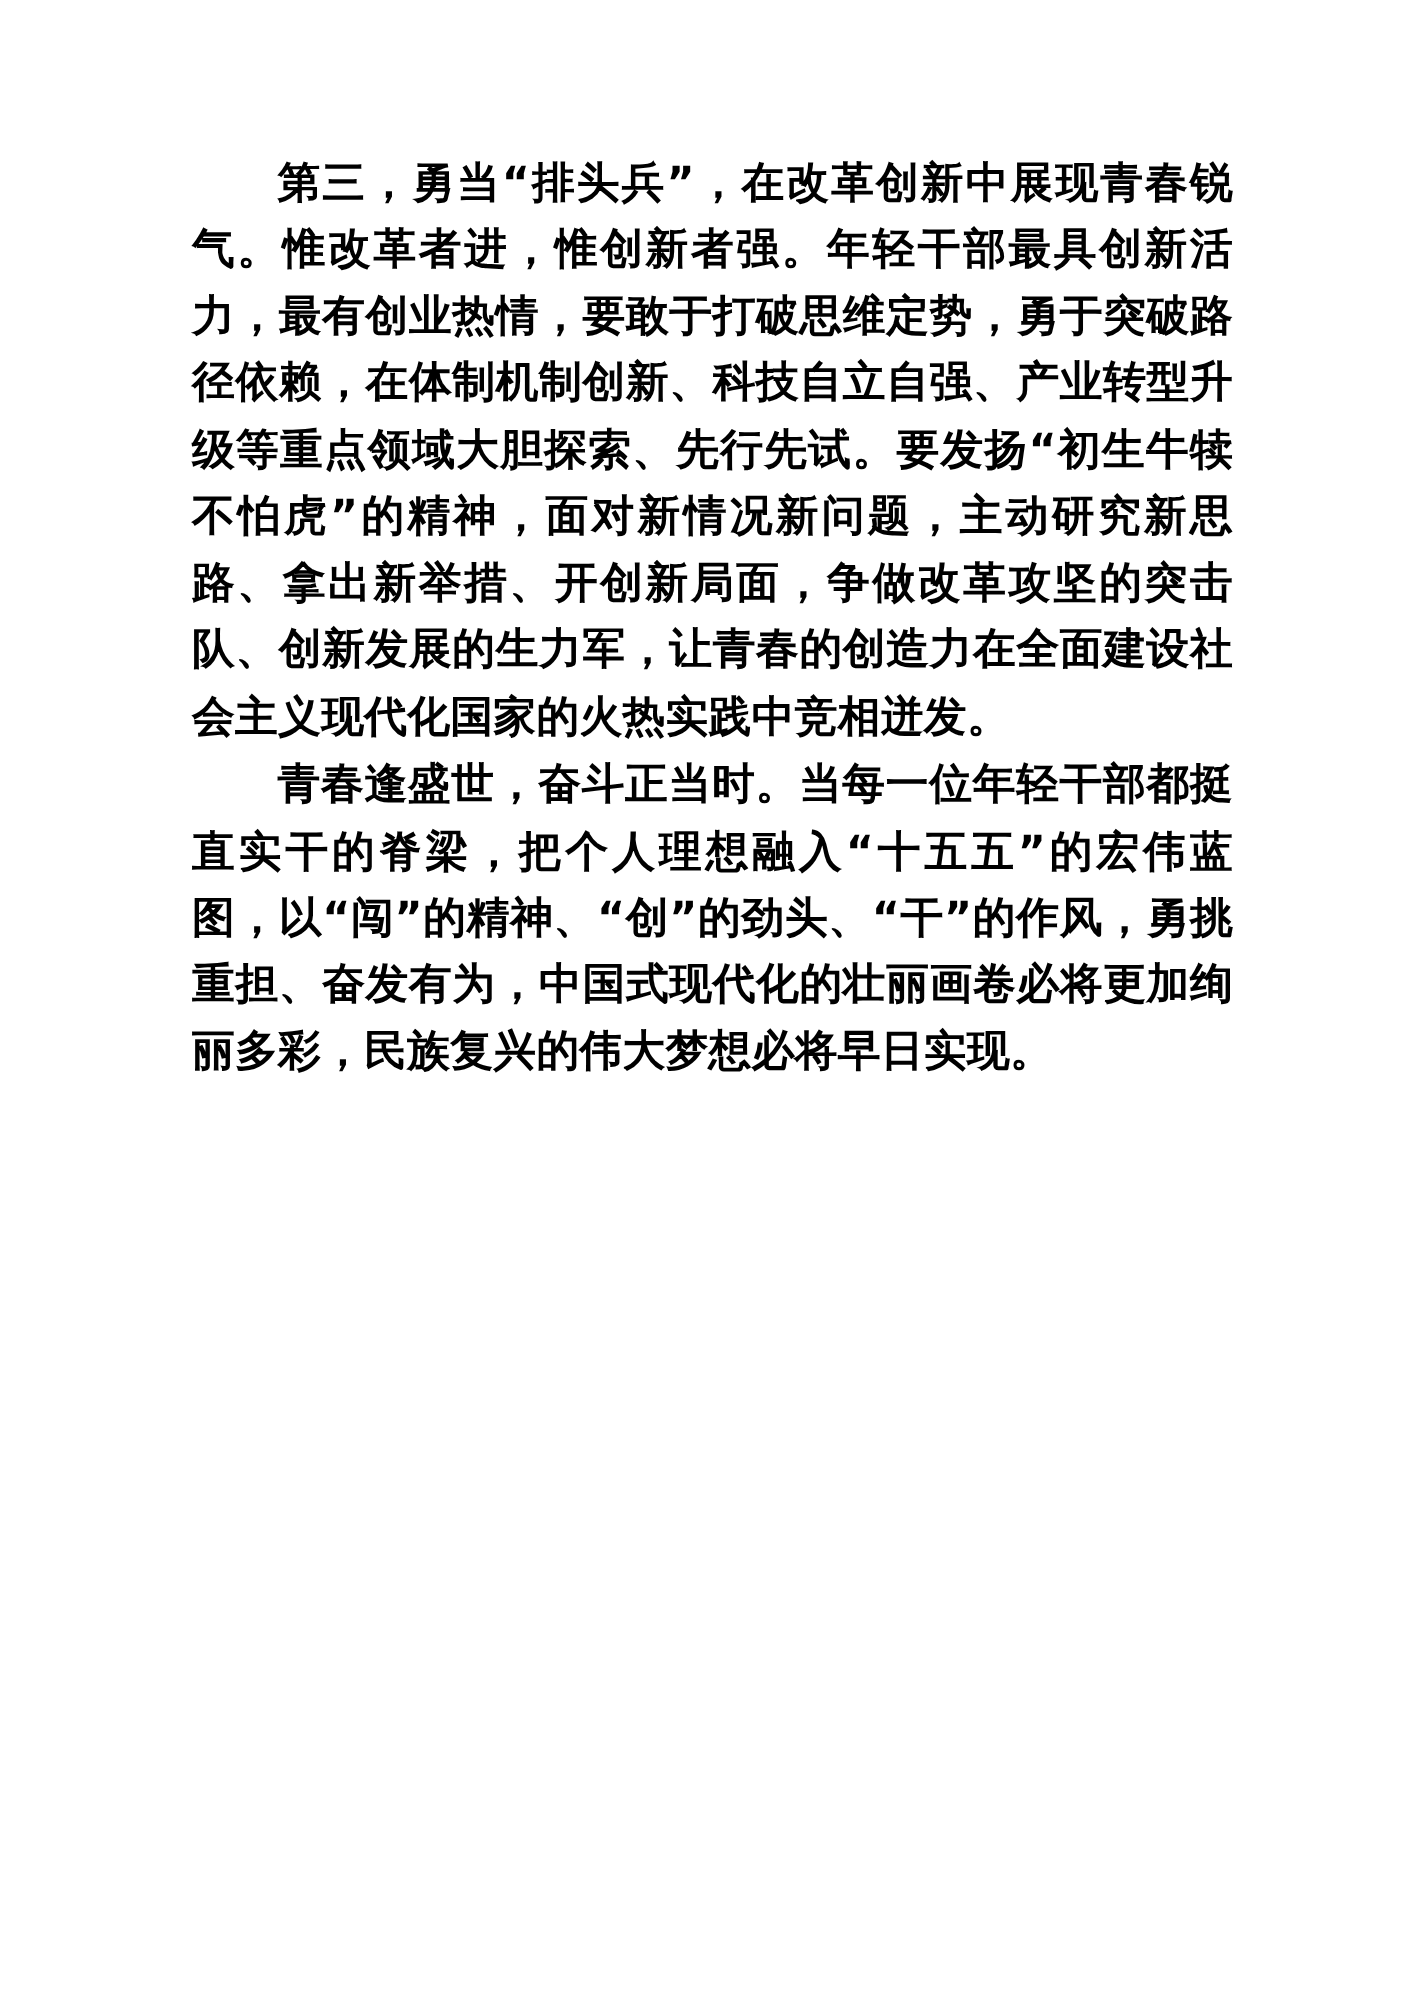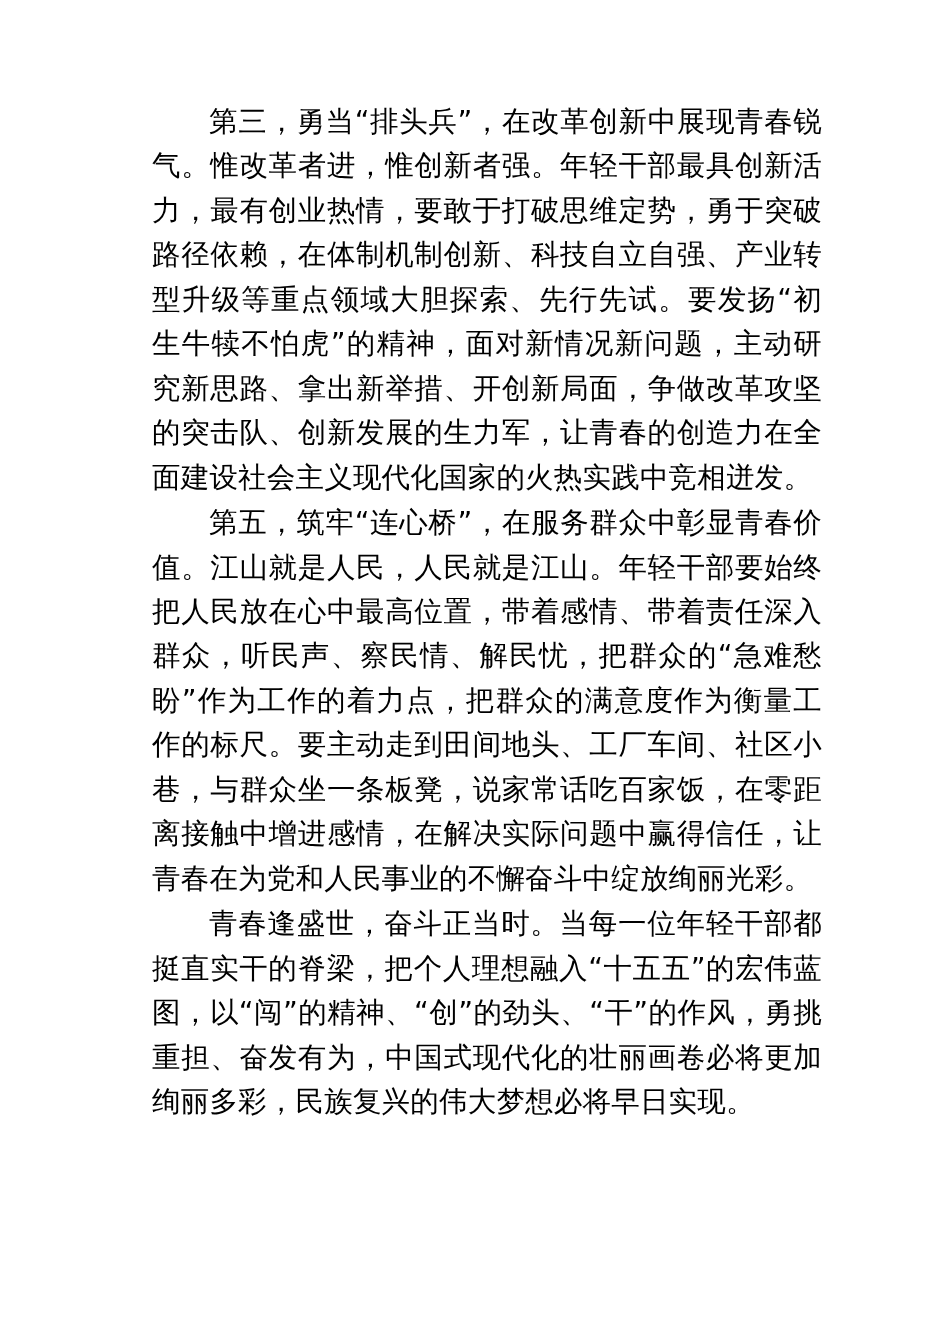--- a/index.html
+++ b/index.html
@@ -30,26 +30,24 @@
     letter-spacing: 0.2px;
   }
   .para {
     margin: 0 0 1px 0;
     text-indent: 2em;
     font-weight: 600;
   }
   
   .doc-body .para {
     font-family: "DejaVu Sans", "Liberation Sans", sans-serif;
-    font-weight: 400;
-    margin-left: 24px;
+    font-weight: 700;
   }
 </style>
 </head>
 <body>
 
 <div class="page">
   <div class="doc-body">
     <p class="para">第三，勇当“排头兵”，在改革创新中展现青春锐气。惟改革者进，惟创新者强。年轻干部最具创新活力，最有创业热情，要敢于打破思维定势，勇于突破路径依赖，在体制机制创新、科技自立自强、产业转型升级等重点领域大胆探索、先行先试。要发扬“初生牛犊不怕虎”的精神，面对新情况新问题，主动研究新思路、拿出新举措、开创新局面，争做改革攻坚的突击队、创新发展的生力军，让青春的创造力在全面建设社会主义现代化国家的火热实践中竞相迸发。</p>
-    <p class="para">第五，筑牢“连心桥”，在服务群众中彰显青春价值。江山就是人民，人民就是江山。年轻干部要始终把人民放在心中最高位置，带着感情、带着责任深入群众，听民声、察民情、解民忧，把群众的“急难愁盼”作为工作的着力点，把群众的满意度作为衡量工作的标尺。要主动走到田间地头、工厂车间、社区小巷，与群众坐一条板凳，说家常话吃百家饭，在零距离接触中增进感情，在解决实际问题中赢得信任，让青春在为党和人民事业的不懈奋斗中绽放绚丽光彩。</p>
     <p class="para">青春逢盛世，奋斗正当时。当每一位年轻干部都挺直实干的脊梁，把个人理想融入“十五五”的宏伟蓝图，以“闯”的精神、“创”的劲头、“干”的作风，勇挑重担、奋发有为，中国式现代化的壮丽画卷必将更加绚丽多彩，民族复兴的伟大梦想必将早日实现。</p>
   </div>
 </div>
 
 </body></html>

